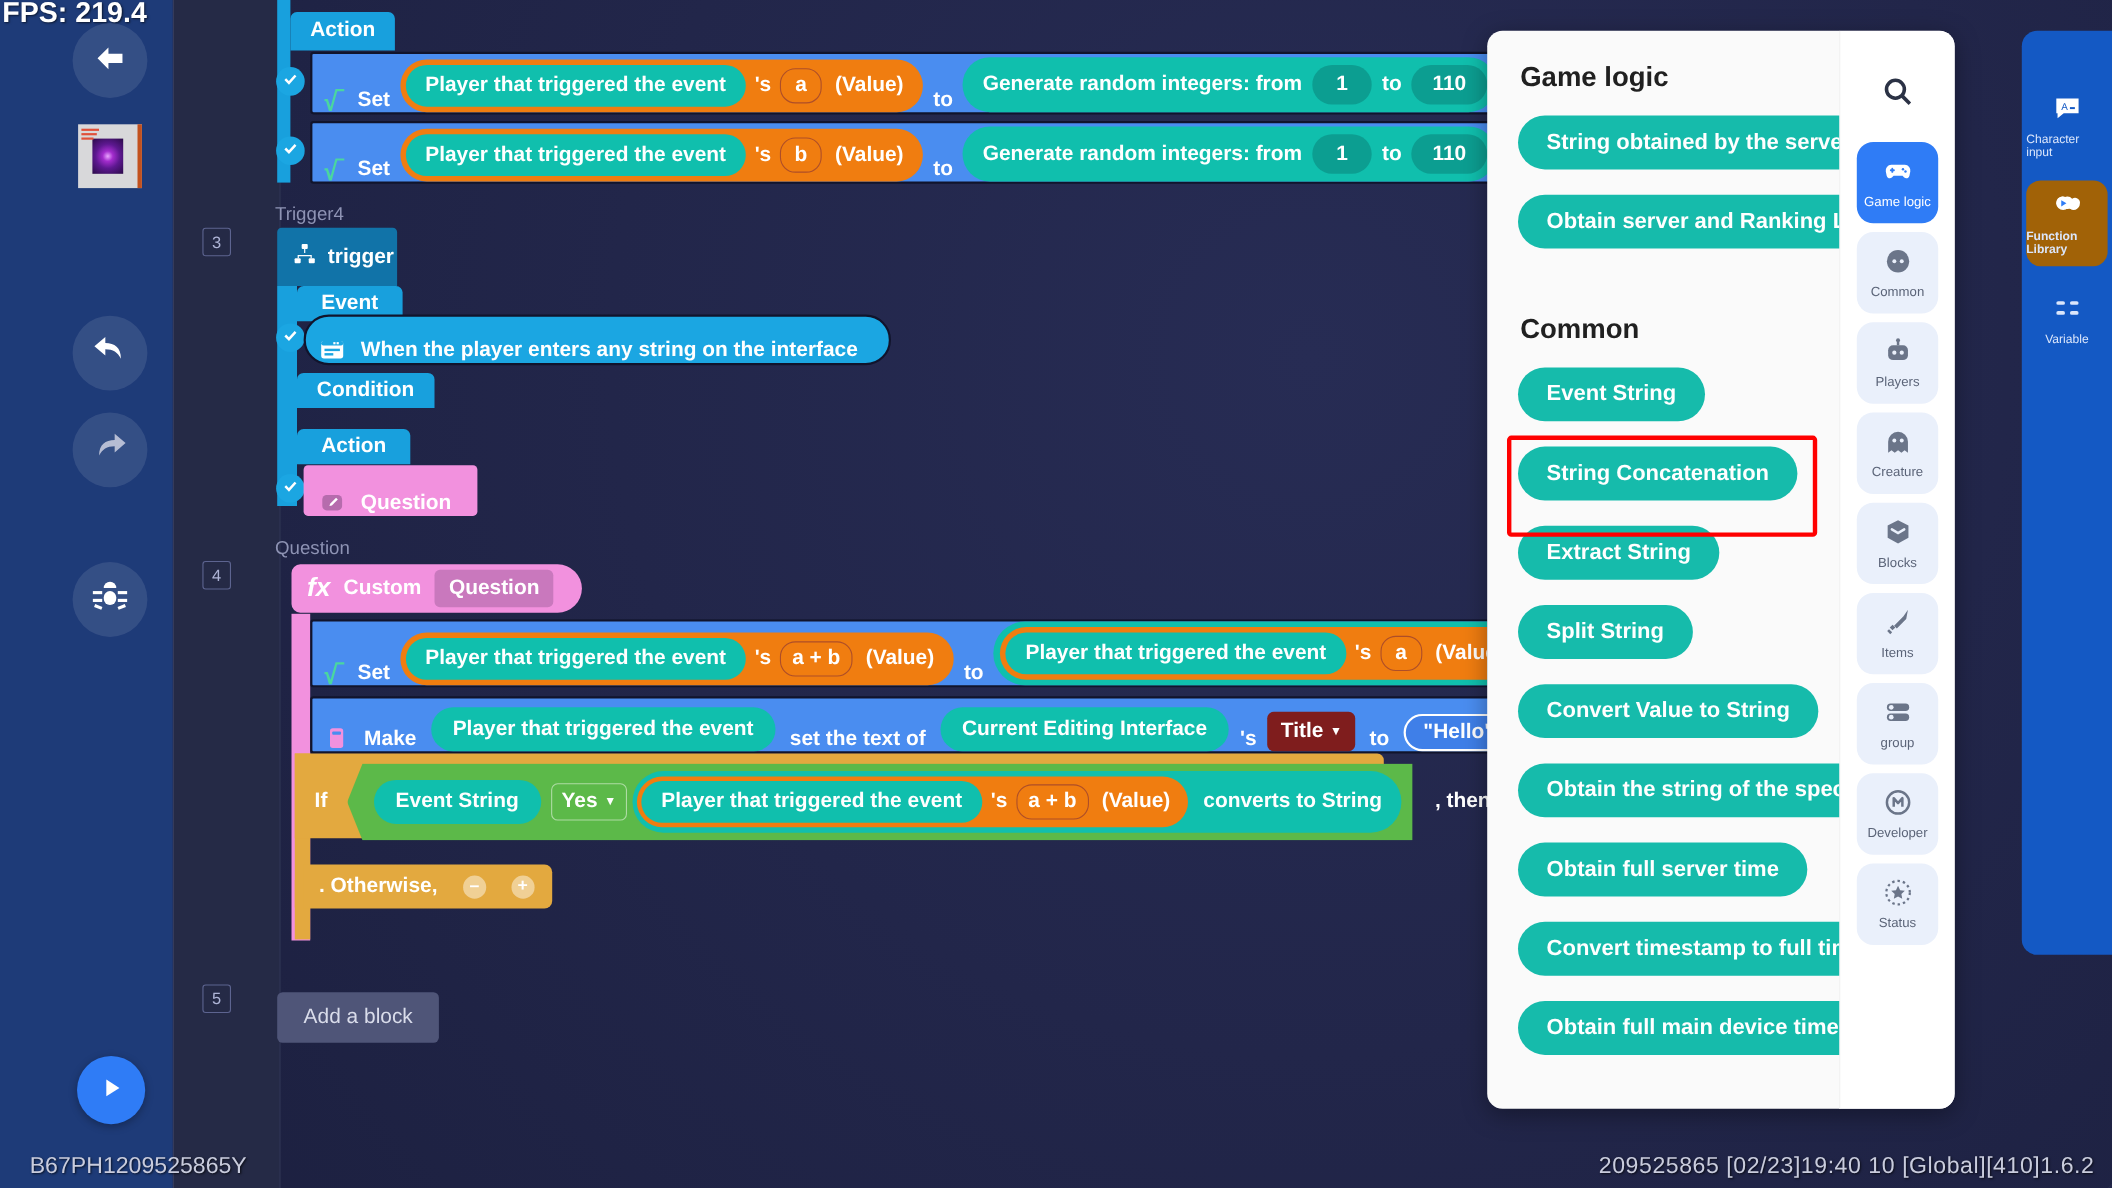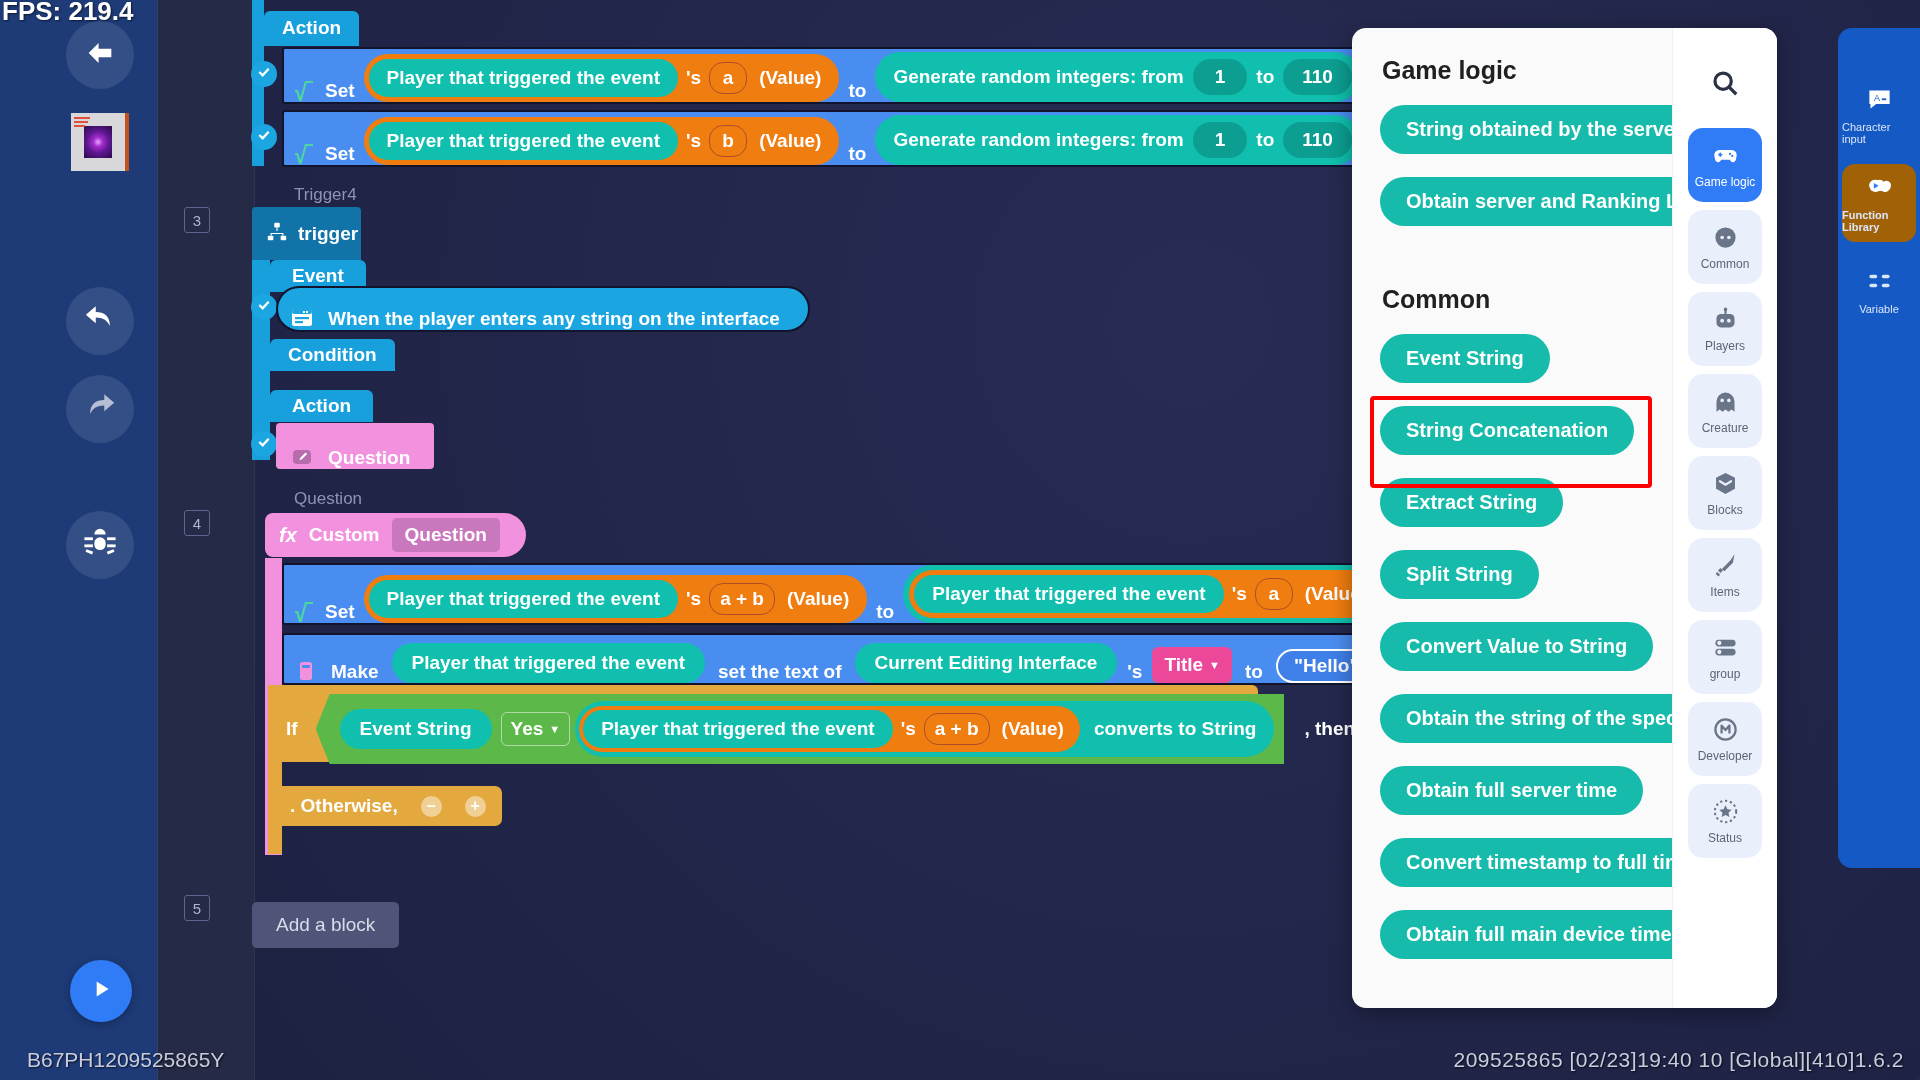--- a/index.html
+++ b/index.html
@@ -64,21 +64,21 @@
 
   
   .step-num {
     position: absolute; width: 26px; height: 26px; border: 1px solid #5d6490;
     border-radius: 3px; color: #aeb4d6; font-size: 15px;
     display: flex; align-items: center; justify-content: center; background: transparent;
   }
 
   
   .grp-label {
-    position: absolute; color: #8e93b4; font-size: 17px; font-weight: 400; margin-left: 44px;
+    position: absolute; color: #8e93b4; font-size: 17px; font-weight: 400;
   }
   .tab {
     position: absolute; background: #18a0dd; color: #fff; font-size: 19px;
     font-weight: 700; padding: 6px 18px 7px 18px; border-radius: 6px 6px 0 0;
   }
   .check {
     position: absolute; width: 26px; height: 26px; border-radius: 50%;
     background: #1ba6e2; display: flex; align-items: center; justify-content: center;
     cursor: pointer;
   }
@@ -91,21 +91,21 @@
   }
   .row.blue { background: #4a8df0; }
 
   .pill {
     display: inline-flex; align-items: center; justify-content: center;
     border-radius: 999px; white-space: nowrap; color: #fff; font-weight: 700;
   }
   .pill.teal  { background: #10bfad; }
   .pill.orange{ background: #f07d10; }
   .pill.num   { background: #0c9e91; }
-  .pill.dark  { background: #ec4899; }
+  .pill.dark  { background: #7f1d1d; }
 
   .varslot {
     display: inline-flex; align-items: center; justify-content: center;
     border: 1px solid rgba(120,40,60,.55); border-radius: 14px;
     min-width: 38px; padding: 4px 10px; color: #fff; font-weight: 700;
   }
   .icon-sq {
     display: inline-flex; align-items: center; justify-content: center;
     width: 24px; height: 24px; flex: none;
   }
@@ -122,21 +122,21 @@
     border: 2px solid #ffffff; border-radius: 999px; padding: 4px 16px;
     background: #3f7fe8; color: #fff; font-weight: 700;
   }
 
   
   .fxhead {
     position: absolute; display: flex; align-items: center;
     background: #f291de; border-radius: 8px 22px 22px 8px;
     padding: 5px 26px 5px 14px; color: #fff; font-weight: 700; font-size: 19px;
   }
-  .fxhead .fx { font-size: 20px; font-style: italic; font-weight: 700; margin-right: 12px; }
+  .fxhead .fx { font-size: 24px; font-style: italic; font-weight: 700; margin-right: 12px; }
   .fx-name {
     background: #c978bd; border-radius: 5px; padding: 6px 13px; margin-left: 12px;
   }
   .fx-spine {
     position: absolute; width: 17px; background: #f291de;
   }
 
   
   .ifwrap { position: absolute; background: #e3a93f; }
   .ifrow {

